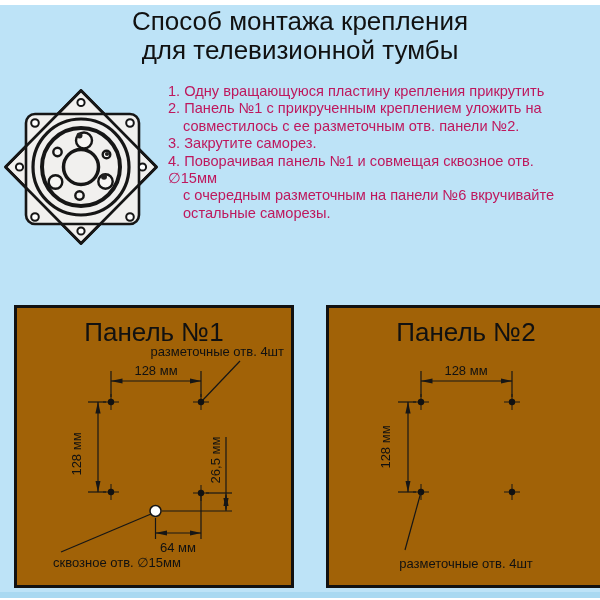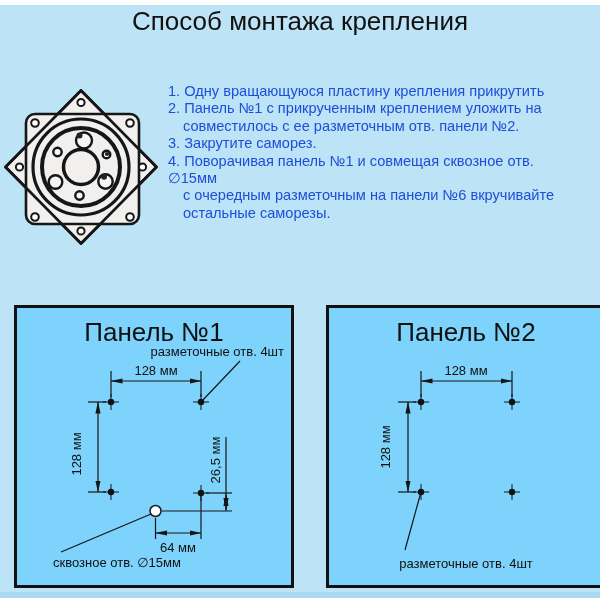--- a/index.html
+++ b/index.html
@@ -5,43 +5,44 @@
   html,body{margin:0;padding:0;}
   body{width:600px;height:600px;overflow:hidden;background:#bde3f7;
        font-family:"Liberation Sans",sans-serif;color:#161616;}
   .stage{position:relative;width:600px;height:600px;background:#bde3f7;}
   .edge-strip-top{position:absolute;left:0;top:0;width:600px;height:5px;background:#ffffff;}
   .edge-strip-bottom{position:absolute;left:0;top:598px;width:600px;height:2px;background:#ffffff;}
   .edge-band-bottom{position:absolute;left:0;top:592px;width:600px;height:6px;background:#a9d9f1;}
   .title{position:absolute;left:0;top:7px;width:600px;text-align:center;
          font-size:26px;line-height:29px;color:#111;}
   .instructions{position:absolute;left:168px;top:83px;width:418px;
-                font-size:14.6px;line-height:17.4px;color:#1d4ed8;}
+                font-size:14.6px;line-height:17.4px;color:#be185d;}
   .ins-line{white-space:nowrap;}
   .ins-line.indent{padding-left:15px;}
-  .panel{position:absolute;top:305px;height:283px;background:#7dd3fc;}
+  .panel{position:absolute;top:305px;height:283px;background:#a16207;}
   #panel1{left:14px;width:280px;}
   #panel2{left:326px;width:279px;}
   .panel svg{position:absolute;left:0;top:0;}
   svg text{fill:#111;font-family:"Liberation Sans",sans-serif;}
   .dimtxt{font-size:13px;}
   .lbltxt{font-size:13px;}
   .ptitle{font-size:26px;}
   .thin{stroke:#161616;stroke-width:1.2;fill:none;}
   .dot{fill:#111;stroke:none;}
   .holecross{stroke:#161616;stroke-width:1;}
 </style>
 </head>
 <body>
 
 <div class="stage">
   <div class="edge-strip-top"></div>
 
   <div class="title">
     <div>Способ монтажа крепления</div>
+    <div>для телевизионной тумбы</div>
   </div>
 
   <svg style="position:absolute;left:0;top:80px;" width="168" height="176" viewBox="0 80 168 176">
     <g stroke="#161616" stroke-width="2.6" fill="#f1f0ee" stroke-linejoin="round">
       <polygon points="81,90.5 156.5,167 81,243.5 5.5,167"></polygon>
       <rect x="26" y="114" width="113" height="110" rx="9"></rect>
       <polygon points="81,90.5 156.5,167 81,243.5 5.5,167" fill="none"></polygon>
     </g>
     <g stroke="#161616" fill="none">
       <circle cx="81" cy="167" r="48" stroke-width="3.2"></circle>

